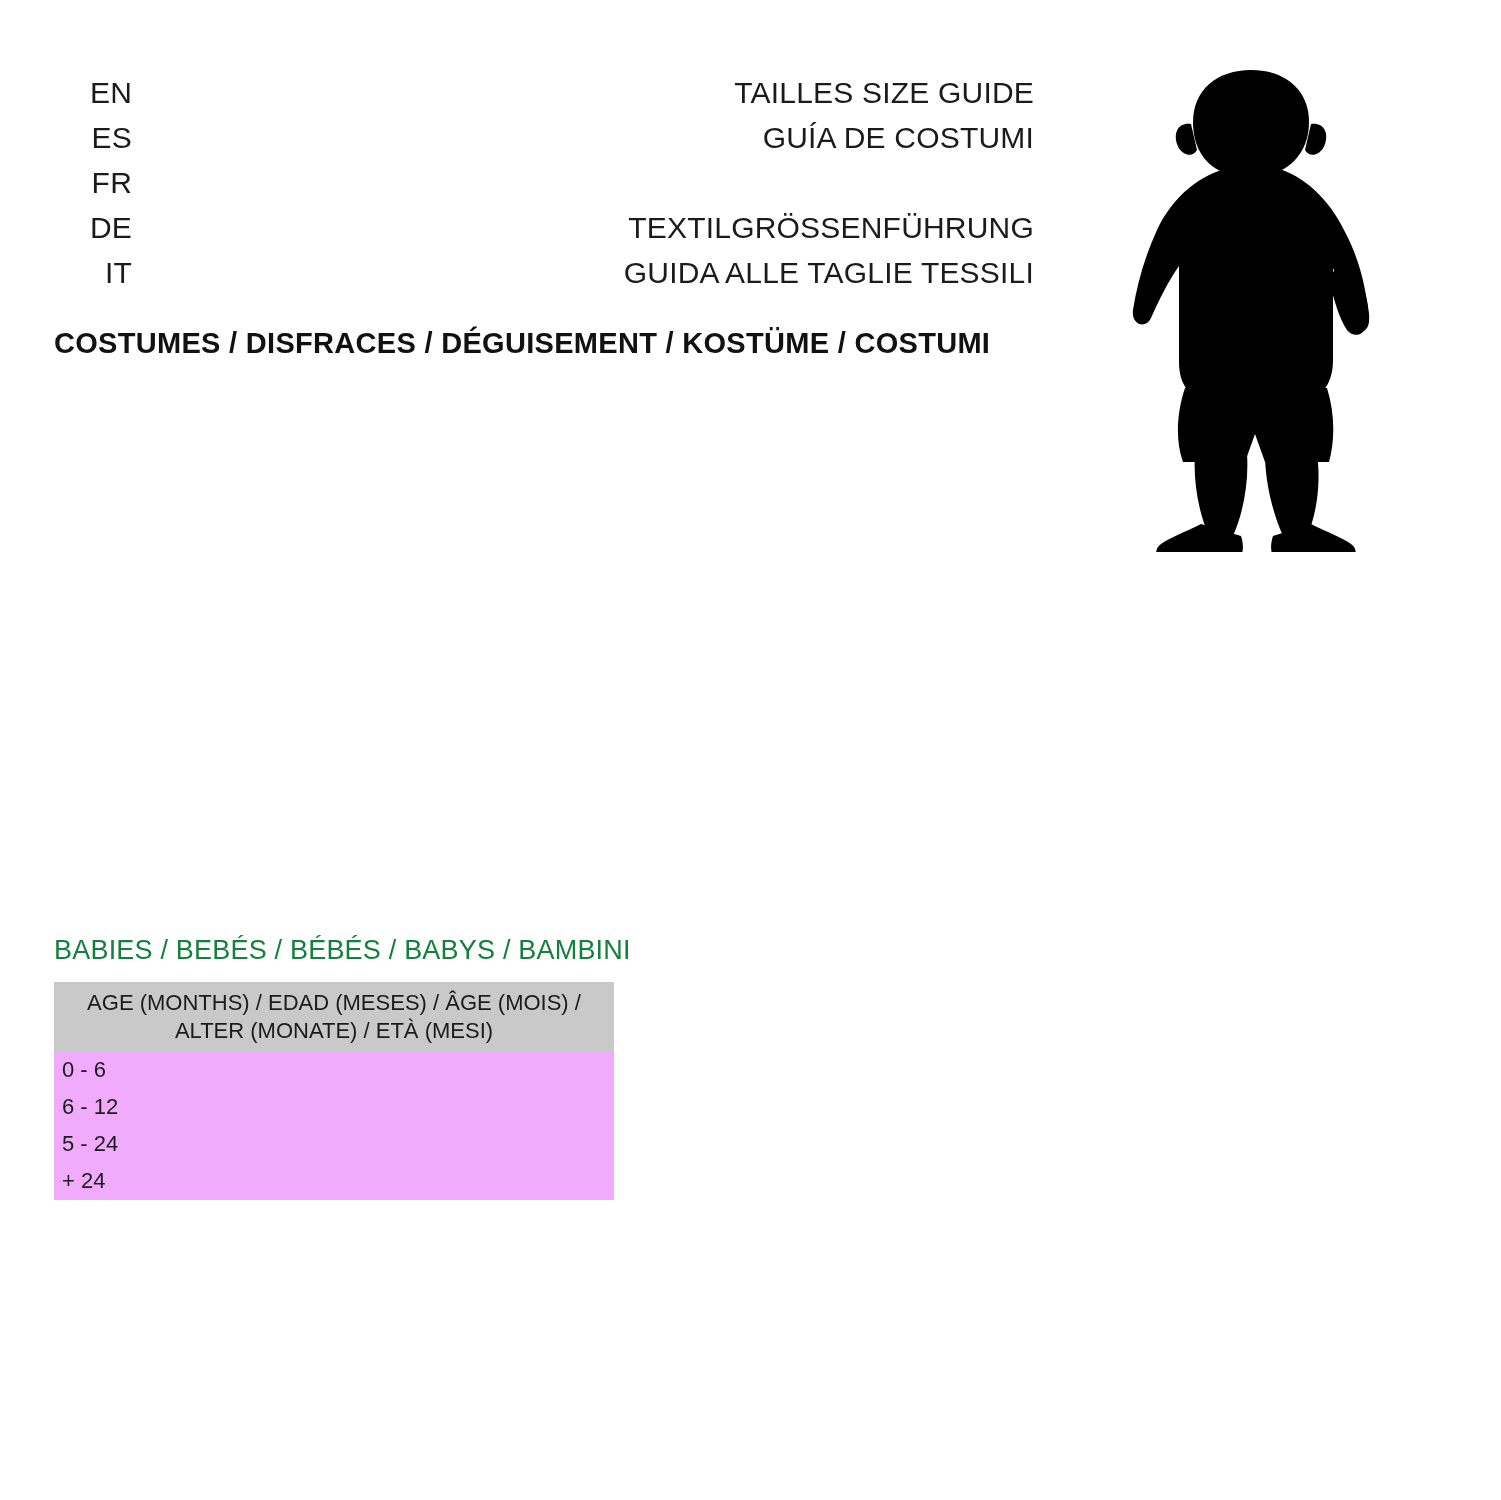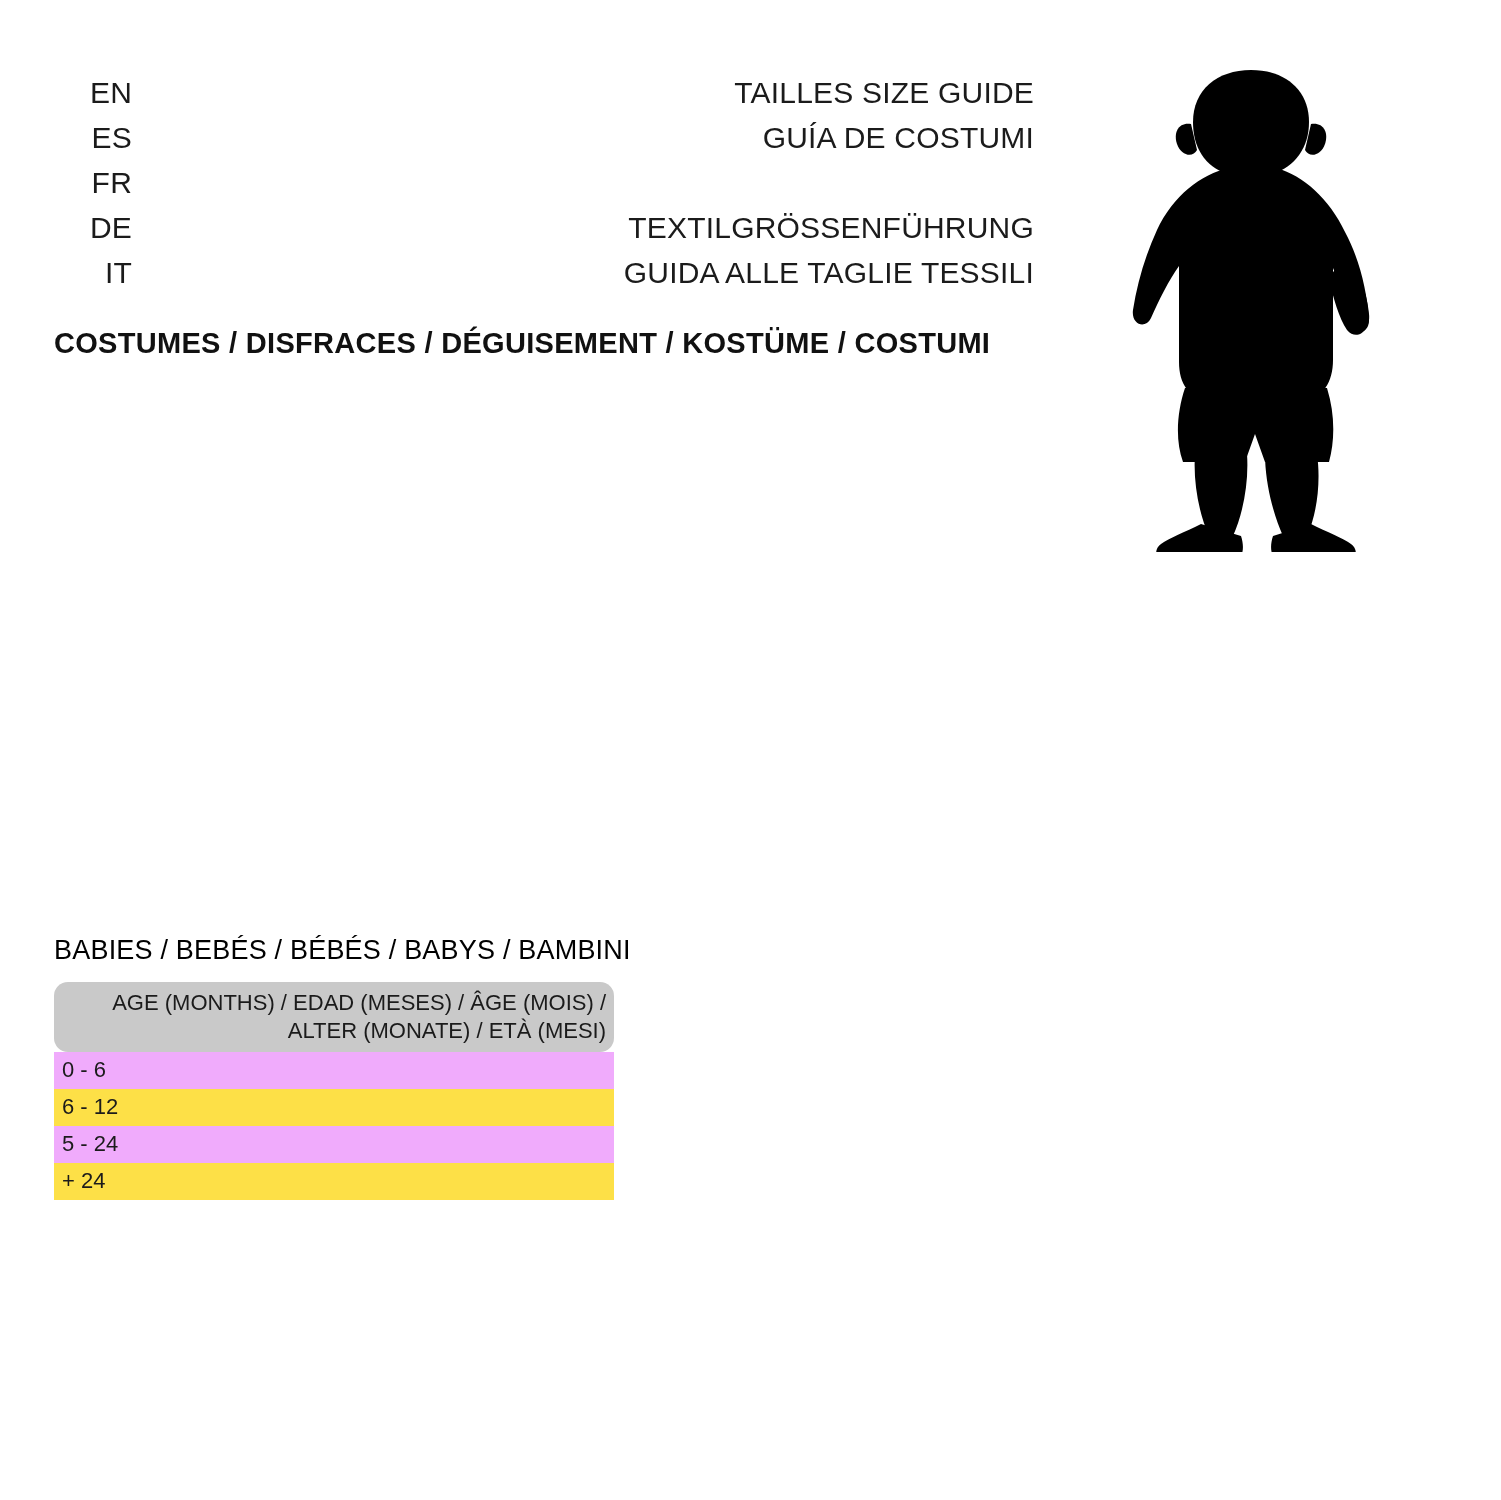--- a/index.html
+++ b/index.html
@@ -66,49 +66,48 @@
 
   
   .table-section {
     position: absolute;
     left: 54px;
     top: 935px;
     width: 600px;
   }
   .section-title {
     font-size: 27px;
-    color: #000000;
+    color: #15803d;
     margin-bottom: 16px;
     letter-spacing: 0.2px;
   }
   table.size-table {
     border-collapse: collapse;
     width: 560px;
     table-layout: fixed;
   }
   table.size-table th {
     background: #c9c9c9;
-    text-align: right;
+    text-align: center;
     font-weight: normal;
     font-size: 22px;
     line-height: 1.25;
     padding: 7px 8px 8px 8px;
     color: #1b1b1b;
-    border-radius: 14px;
   }
   table.size-table td {
     font-size: 22px;
     padding: 5px 8px 6px 8px;
     color: #1b1b1b;
   }
   table.size-table tr.odd td {
     background: #f0abfc;
   }
   table.size-table tr.even td {
-    background: #fde047;
+    background: #f0abfc;
   }
 </style>
 </head>
 <body>
 
 <div class="lang-block">
   <div class="lang-row">
     <span class="lang-code">EN</span>
     <span class="lang-text">TAILLES SIZE GUIDE</span>
   </div>

